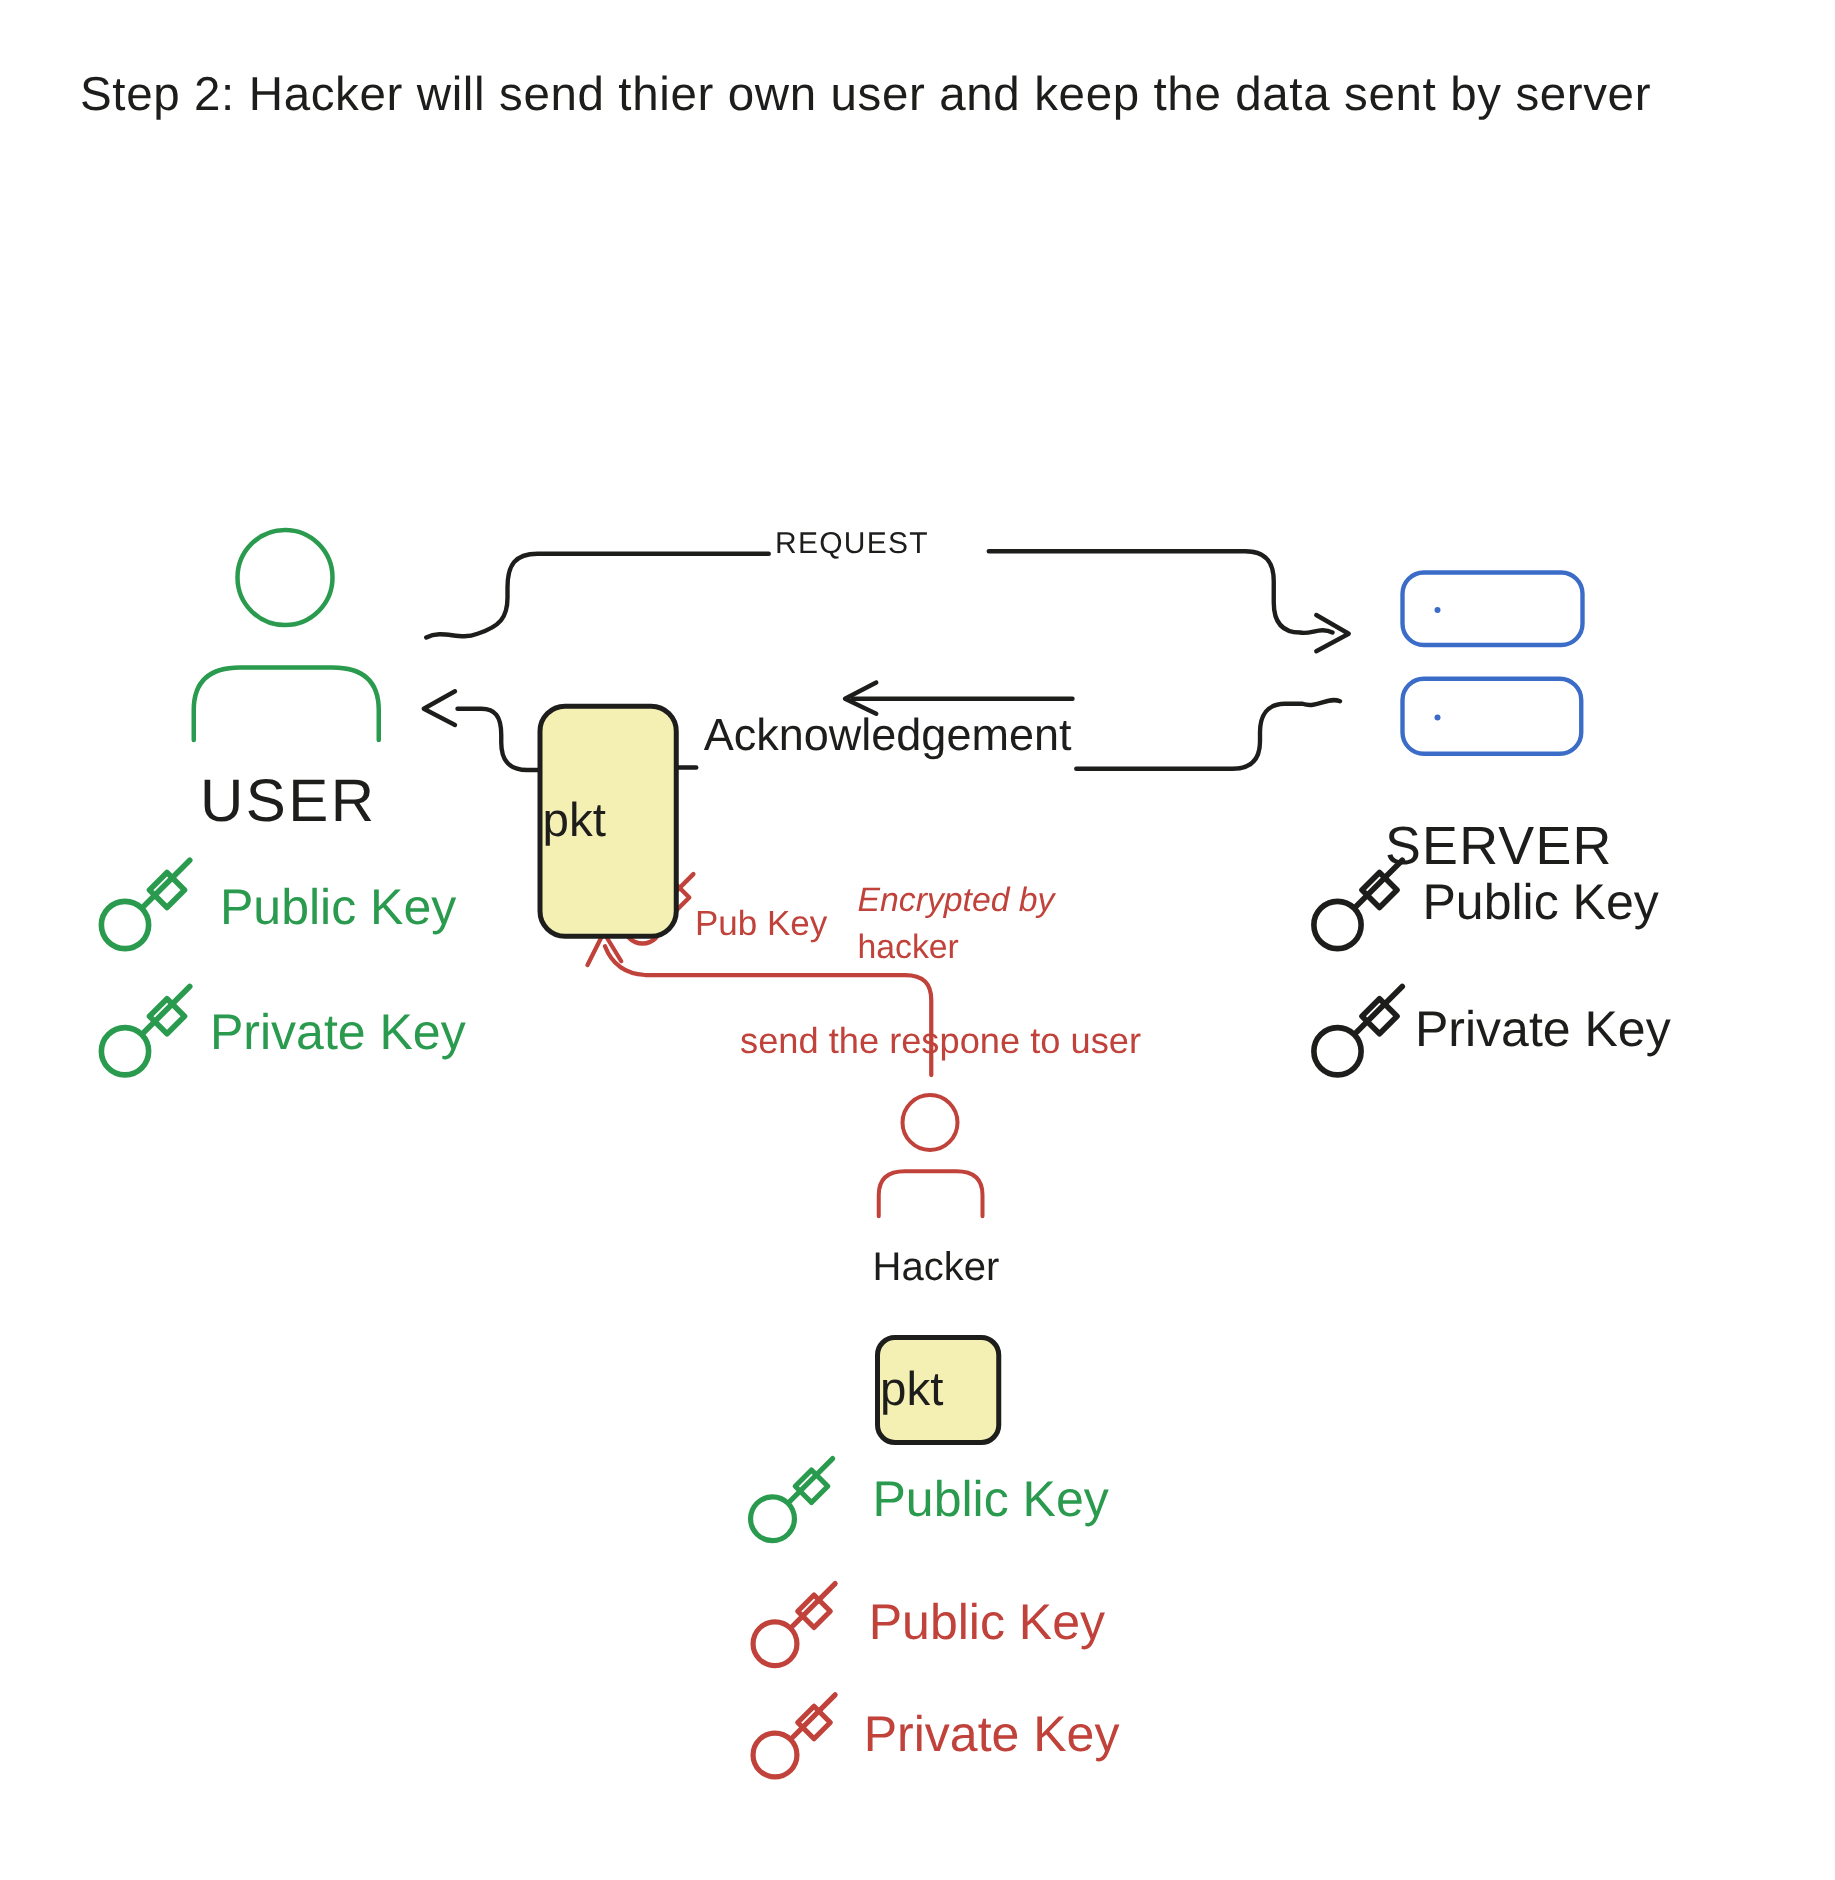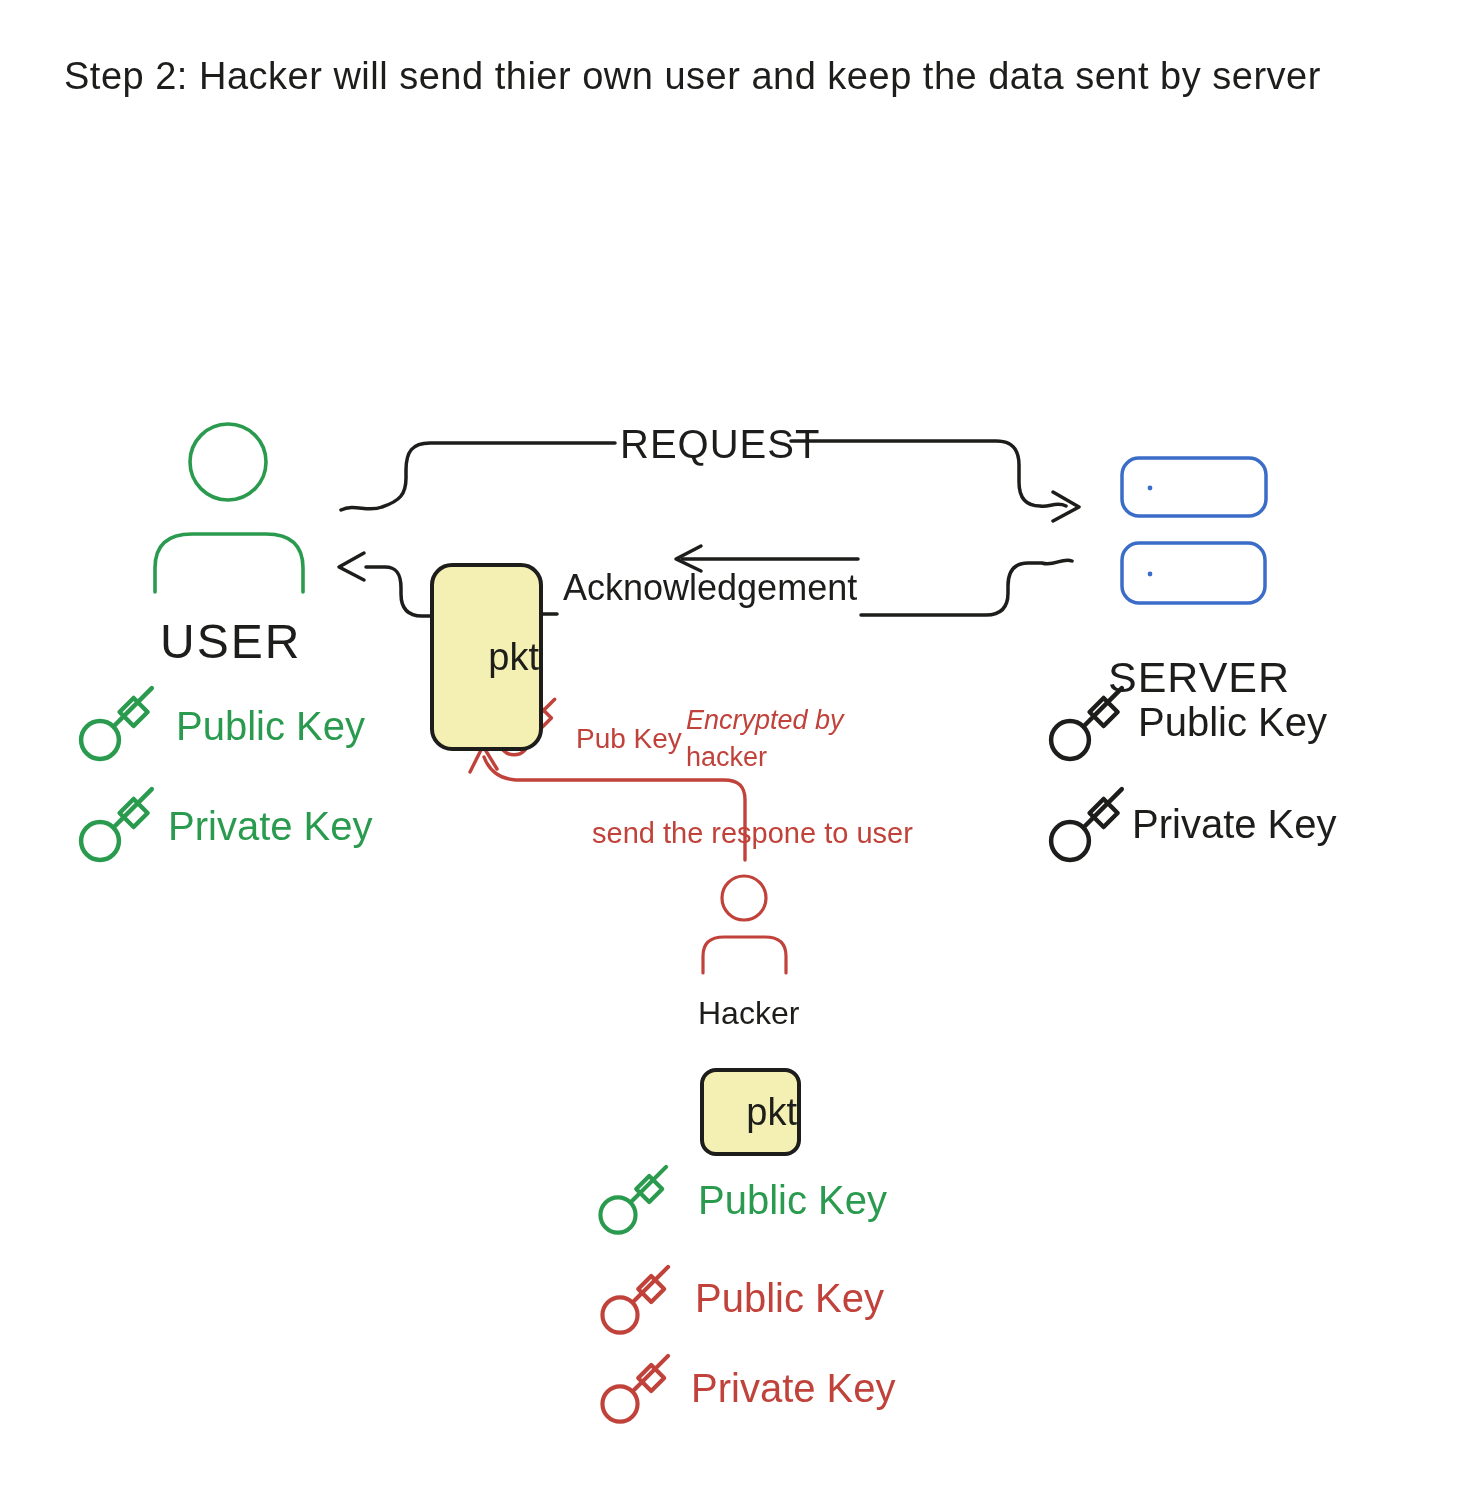--- a/index.html
+++ b/index.html
@@ -21,28 +21,28 @@
   .server-name{left:1108px;top:622px;font-size:43px;letter-spacing:1px;margin-top:32px;}
   .hacker-name{left:698px;top:996px;font-size:32px;}
   .keylabel{font-size:40px;}
   .user-pub{left:176px;top:704px;}
   .user-priv{left:168px;top:804px;}
   .server-pub{left:1138px;top:700px;}
   .server-priv{left:1132px;top:802px;}
   .hk-pub-green{left:698px;top:1178px;}
   .hk-pub-red{left:695px;top:1276px;}
   .hk-priv-red{left:691px;top:1366px;}
-  .request{left:620px;top:422px;font-size:40px;letter-spacing:1px;}
+  .request{left:620px;top:422px;font-size:24px;letter-spacing:1px;}
   .ack{left:563px;top:568px;font-size:36px;}
-  .pub-key{left:576px;top:724px;font-size:28px;}
+  .pub-key{left:556px;top:724px;font-size:28px;}
   .enc1{left:686px;top:706px;font-size:27px;font-style:italic;}
   .enc2{left:686px;top:743px;font-size:27px;}
   .send-resp{left:580px;top:818px;font-size:29px;margin-left:12px;}
   .pktbox{
-    position:absolute;display:flex;align-items:center;justify-content:flex-end;
+    position:absolute;display:flex;align-items:center;justify-content:flex-start;
     background:var(--yellow);border:4px solid var(--ink);
     font-size:38px;color:var(--ink);
   }
   .pkt-user{left:430px;top:563px;width:105px;height:180px;border-radius:22px;}
   .pkt-hacker{left:700px;top:1068px;width:93px;height:80px;border-radius:16px;}
 </style>
 </head>
 <body>
 
 <div class="canvas">

